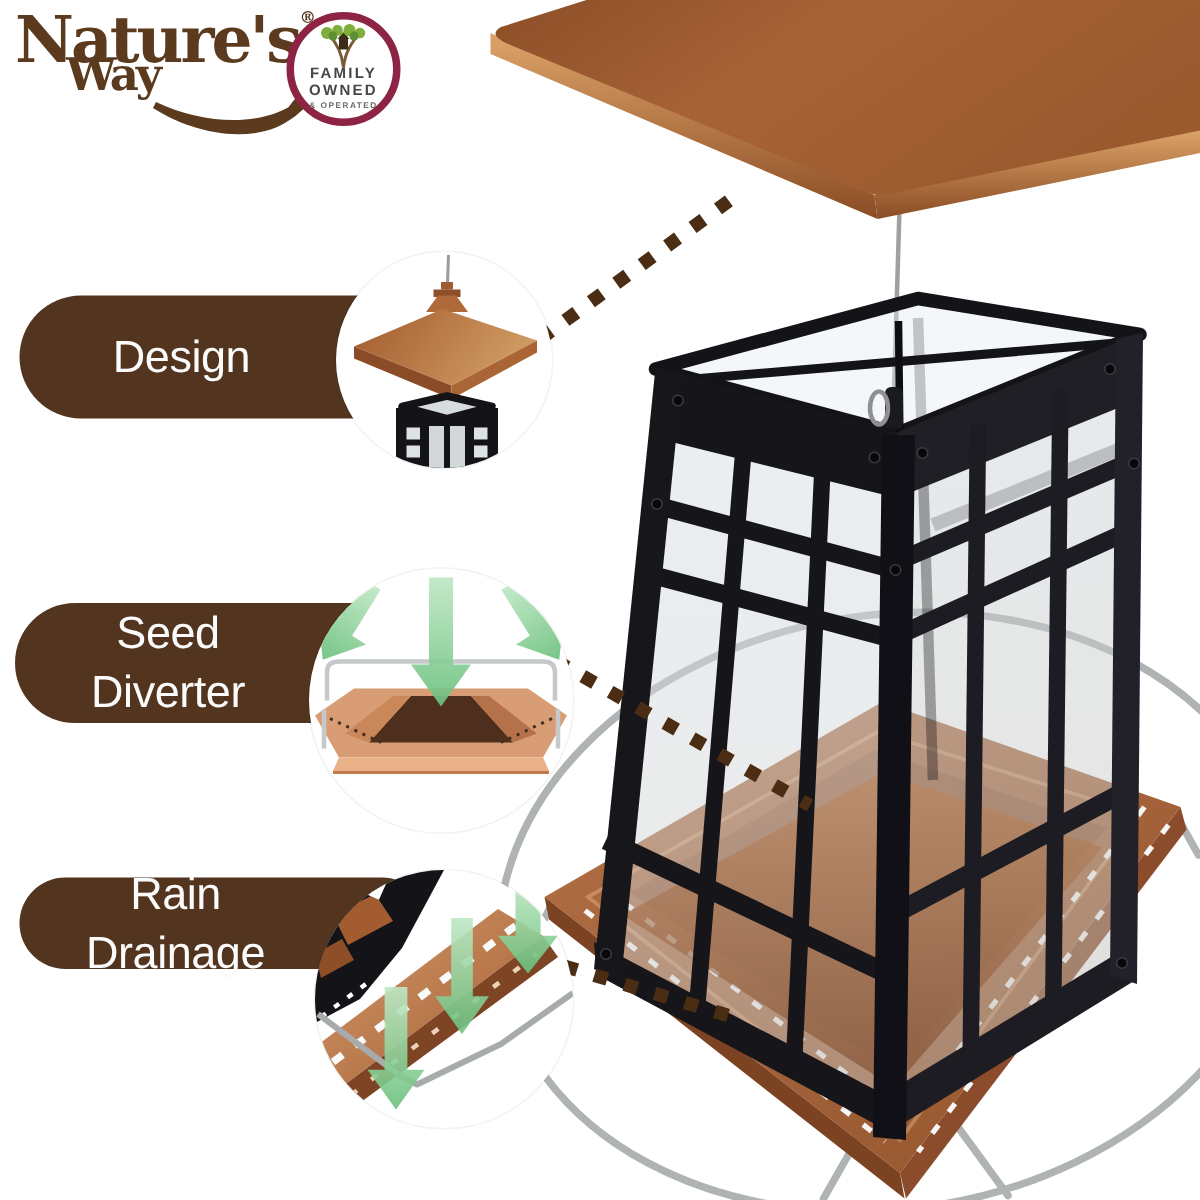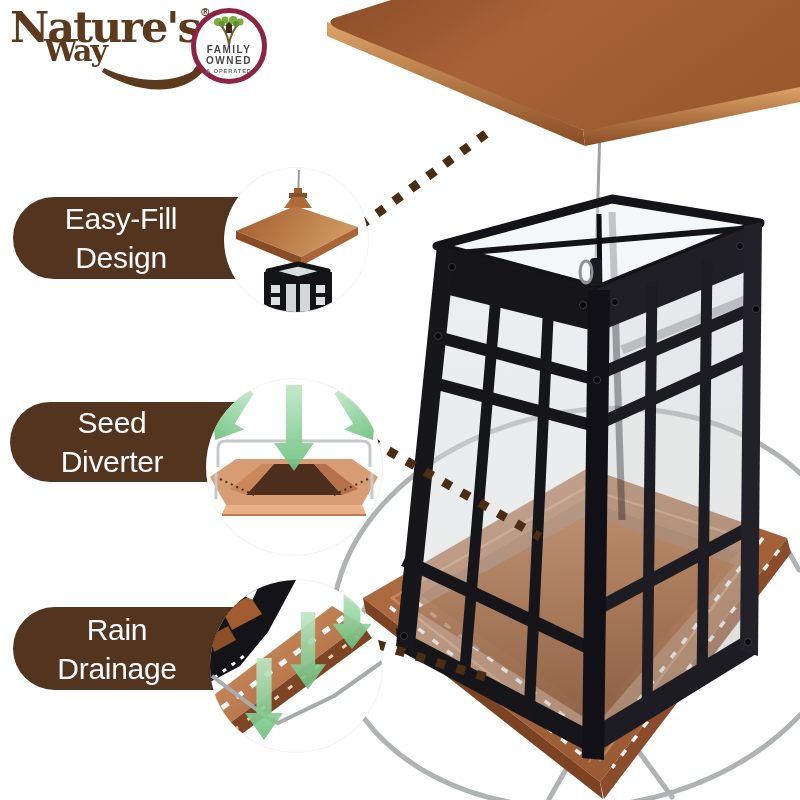--- a/index.html
+++ b/index.html
@@ -26,21 +26,21 @@
              color:#6a6a6a;margin-top:1px;font-weight:bold;}
   .badge-tree{margin:-3px 0 -2px 0;}
 
   
   .pill{position:absolute;background:#53341f;border-radius:42px;display:flex;
         flex-direction:column;align-items:center;justify-content:center;
         color:#fbfbfb;font-size:30px;line-height:39px;box-sizing:border-box;
         letter-spacing:-0.3px;}
   #pill-1{left:13px;top:197px;width:272px;height:82px;padding-right:56px;}
   #pill-2{left:10px;top:402px;width:276px;height:80px;padding-right:72px;}
-  #pill-3{left:13px;top:607px;width:272px;height:83px;padding-right:64px;}
+  #pill-3{left:13px;top:585px;width:272px;height:61px;padding-right:64px;}
 
   
   .inset{position:absolute;border-radius:50%;overflow:hidden;background:#fff;
          box-shadow:0 0 0 1px rgba(0,0,0,0.05);}
   #inset-1{left:224px;top:168px;width:144px;height:144px;}
   #inset-2{left:206px;top:379px;width:176px;height:176px;}
   #inset-3{left:210px;top:580px;width:172px;height:172px;}
   .inset svg{display:block;}
 </style>
 </head>
@@ -207,21 +207,20 @@
           <polygon points="14,10 22,10 18,6" fill="#3d2b19"></polygon>
         <rect x="15" y="10" width="6" height="7" fill="#3d2b19"></rect>
         </g>
     </svg>
     <div class="badge-line">FAMILY</div>
     <div class="badge-line">OWNED</div>
     <div class="badge-sub">&amp; OPERATED</div>
   </div>
 
   <div class="pill" id="pill-1">
-    <span>Easy-Fill</span>
     <span>Design</span>
   </div>
   <div class="pill" id="pill-2">
     <span>Seed</span>
     <span>Diverter</span>
   </div>
   <div class="pill" id="pill-3">
     <span>Rain</span>
     <span>Drainage</span>
   </div>

